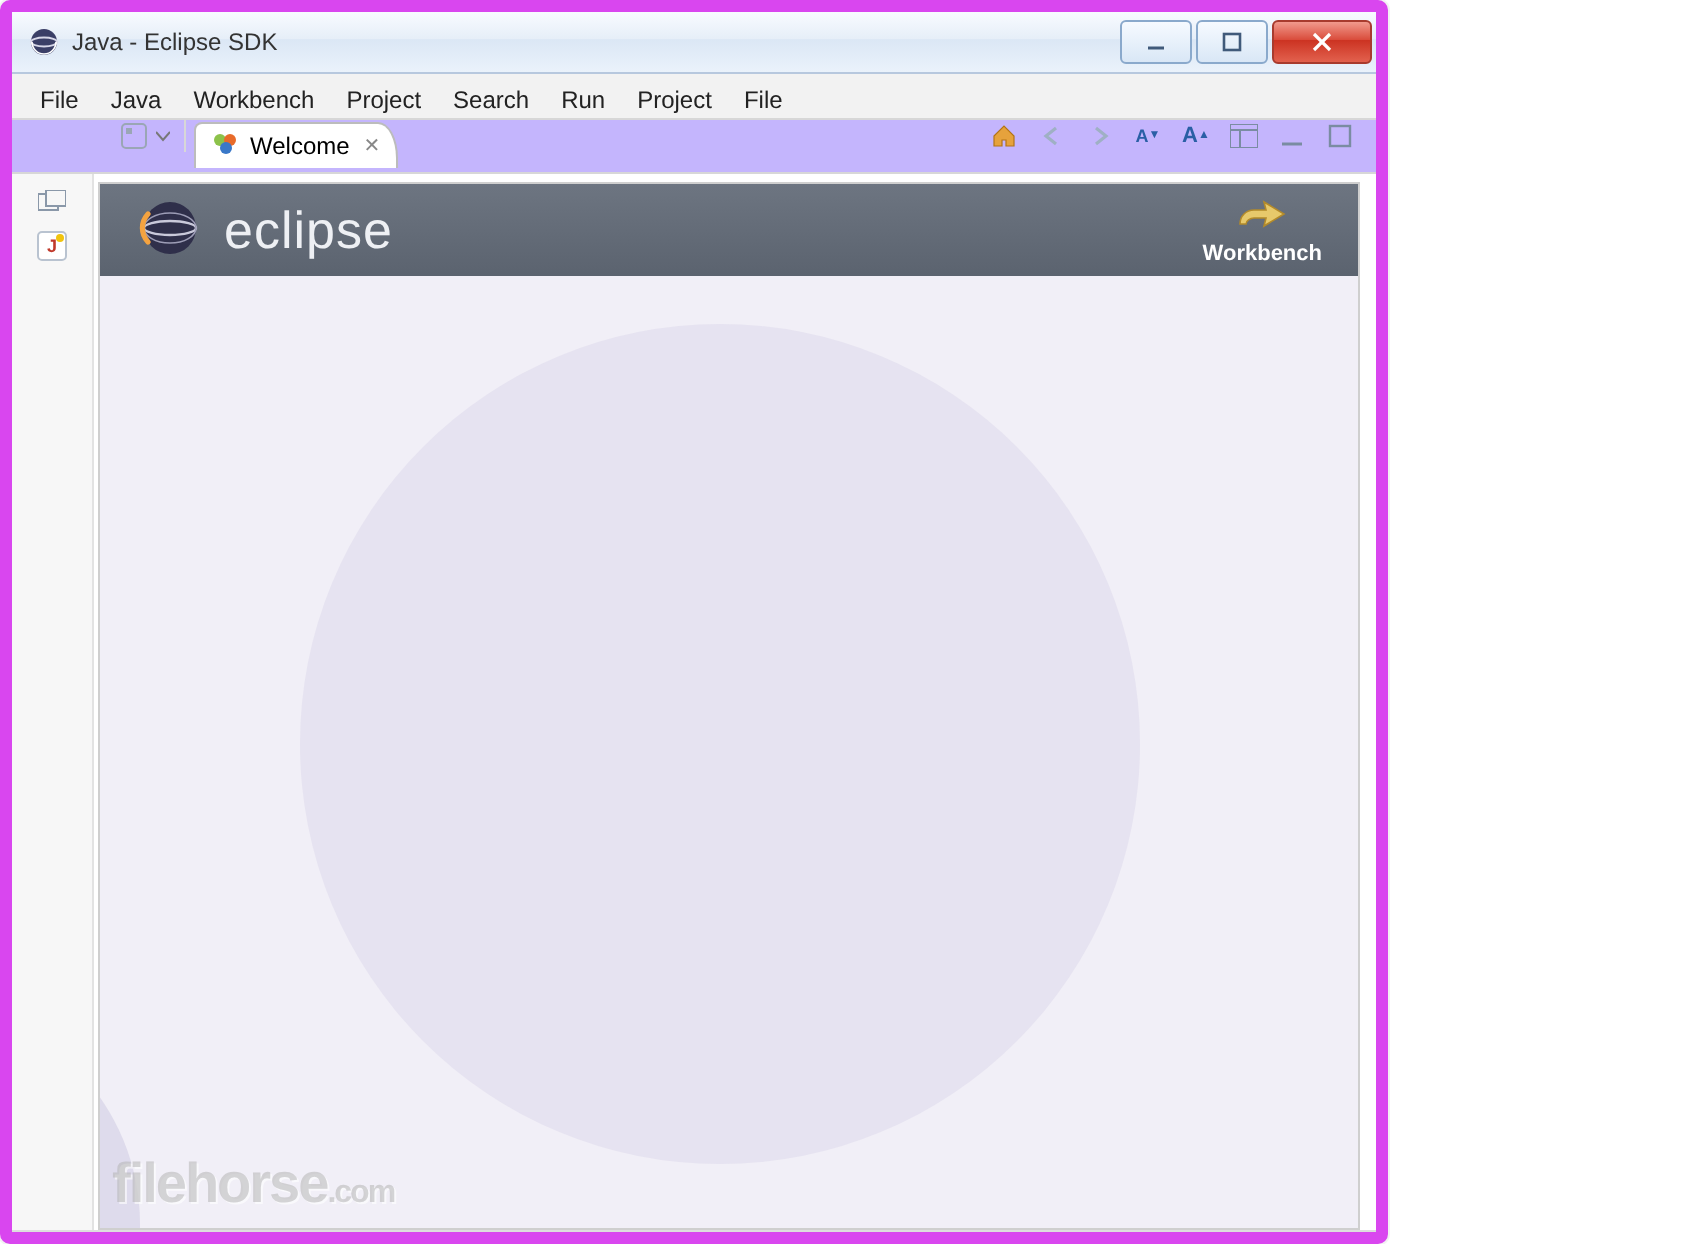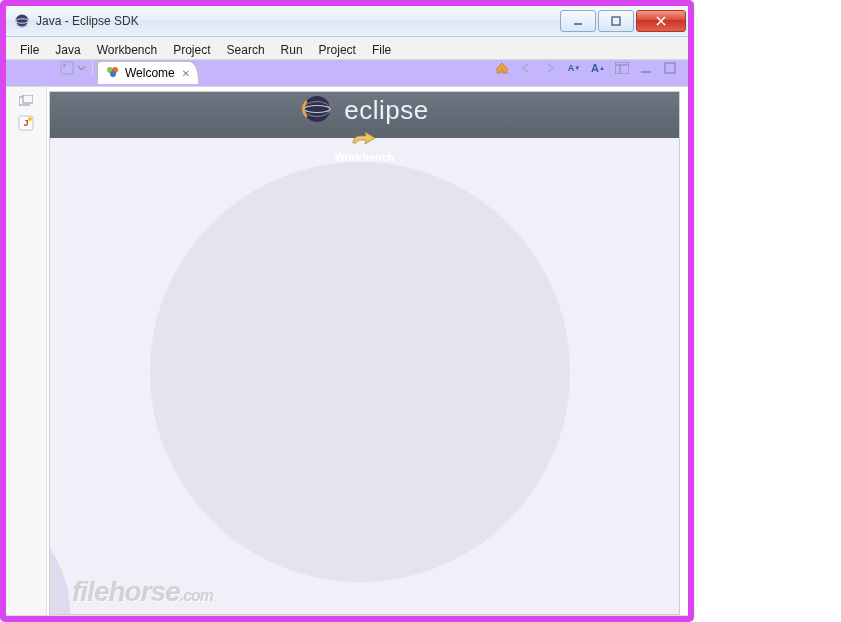--- a/index.html
+++ b/index.html
@@ -23,34 +23,34 @@
   .tab{height:22px;display:flex;align-items:center;gap:5px;padding:0 8px;border:1px solid #bcbcbc;border-bottom:none;border-top-left-radius:4px;border-top-right-radius:10px 18px;background:#fff;position:relative;top:1px;}
   .tab .close-x{color:#888;font-size:10px;margin-left:2px;cursor:pointer;}
   .right-tool-icons{display:flex;align-items:center;gap:8px;padding:0 10px;}
   .ticon{width:16px;height:16px;display:flex;align-items:center;justify-content:center;color:#6a7c92;}
   
   .body-area{display:flex;height:calc(622px - 30px - 22px - 26px - 16px);}
   .left-gutter{width:40px;border-right:1px solid #e2e2e2;background:#f7f7f7;display:flex;flex-direction:column;align-items:center;padding-top:6px;gap:6px;}
   .content-wrap{flex:1;background:#fff;display:flex;flex-direction:column;}
   .welcome-panel{flex:1;margin:4px 8px 0 2px;border:1px solid #cfcfcf;background:#f1eff7;position:relative;overflow:hidden;}
   
-  .banner{height:46px;background:linear-gradient(#6d7581,#5b636f);display:flex;align-items:center;padding:0 18px;justify-content:space-between;color:#fff;flex-direction:column;}
+  .banner{height:46px;background:linear-gradient(#6d7581,#5b636f);display:flex;align-items:center;padding:0 18px;justify-content:space-between;color:#fff;}
   .eclipse-logo{display:flex;align-items:center;gap:10px;}
   .eclipse-logo .logo-text{font-size:26px;letter-spacing:.5px;color:#eef0f4;font-weight:400;}
   .workbench-block{display:flex;flex-direction:column;align-items:center;gap:2px;font-size:11px;font-weight:bold;color:#fff;}
   
   .welcome-body{position:relative;padding:24px 20px 20px 60px;height:calc(100% - 46px);box-sizing:border-box;}
   .bg-circle{position:absolute;border-radius:50%;background:#e4e1ef;opacity:.9;}
   .bg-circle.c1{width:420px;height:420px;right:-40px;top:0;}
   .bg-circle.c2{width:220px;height:220px;right:260px;top:-80px;background:#dcd8ea;}
   .welcome-body > *{position:relative;z-index:1;}
   
   .status-strip{height:16px;background:#f2f2f2;border-top:1px solid #ddd;display:flex;align-items:center;justify-content:center;color:#aaa;font-size:9px;letter-spacing:2px;}
   
-  .watermark{position:absolute;left:22px;bottom:6px;color:rgba(180,180,180,.55);font-size:28px;font-weight:900;font-style:italic;letter-spacing:-1px;pointer-events:none;text-shadow:1px 1px 0 rgba(255,255,255,.6);font-family:Arial,sans-serif;z-index:5;}
+  .watermark{position:absolute;left:6px;bottom:6px;color:rgba(180,180,180,.55);font-size:28px;font-weight:900;letter-spacing:-1px;pointer-events:none;text-shadow:1px 1px 0 rgba(255,255,255,.6);font-family:Arial,sans-serif;z-index:5;}
   .watermark .dom{font-size:16px;font-weight:bold;}
 </style>
 </head>
 <body>
 
 <div class="window">
 
   <div class="titlebar">
     <span class="app-icon">
       <svg viewBox="0 0 16 16" width="16" height="16">

